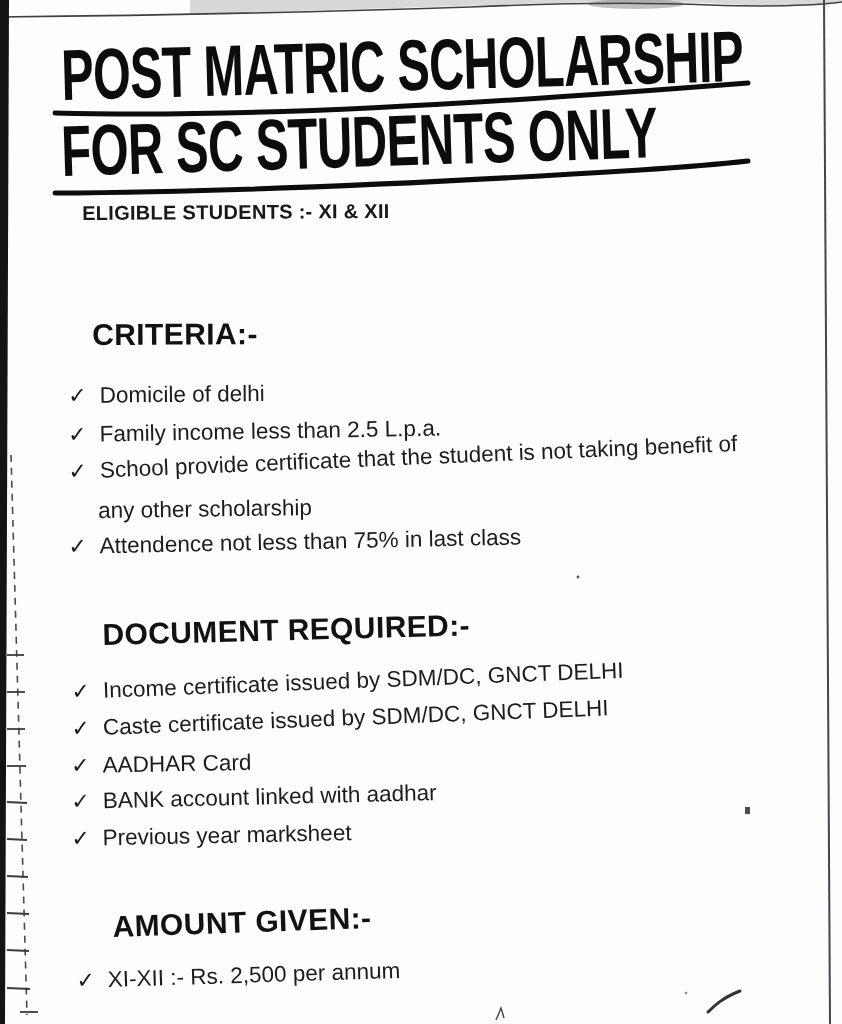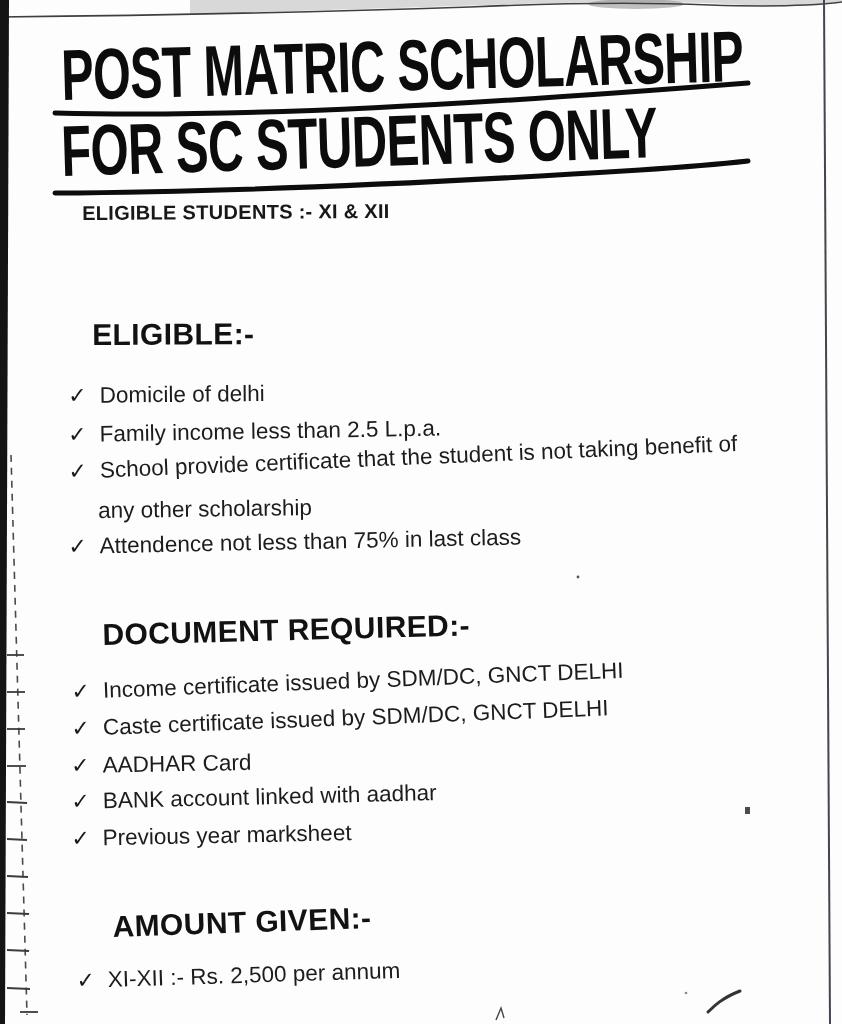--- a/index.html
+++ b/index.html
@@ -76,21 +76,21 @@
     <circle cx="686" cy="993" r="1.3" fill="#888"></circle>
     <path d="M 708 1012 C 714 1006 722 998 740 991" fill="none" stroke="#1d1d1d" stroke-width="3" stroke-linecap="round" opacity="0.9"></path>
     <path d="M 496 1020 L 501 1008 L 504 1018" fill="none" stroke="#444" stroke-width="1.4"></path>
     <line x1="20" y1="1012" x2="38" y2="1012" stroke="#3c3c3c" stroke-width="1.8"></line>
   </svg>
 
   <div class="content">
 
     <div class="eligible">ELIGIBLE STUDENTS :- XI &amp; XII</div>
 
-    <div class="sec-head pos" style="--x:76px; --y:318px; --r:-0.3deg">ELIGIBLE:-</div>
+    <div class="sec-head pos" style="--x:76px; --y:318px; --r:-0.3deg">CRITERIA:-</div>
 
     <div class="row pos" style="--x:52px; --y:383px; --r:-0.6deg">
       <span class="check">✓</span><span>Domicile of delhi</span>
     </div>
     <div class="row pos" style="--x:52px; --y:422px; --r:-1deg">
       <span class="check">✓</span><span>Family income less than 2.5 L.p.a.</span>
     </div>
     <div class="row pos" style="--x:52px; --y:459px; --r:-2.4deg">
       <span class="check">✓</span><span>School provide certificate that the student is not taking benefit of</span>
     </div>

